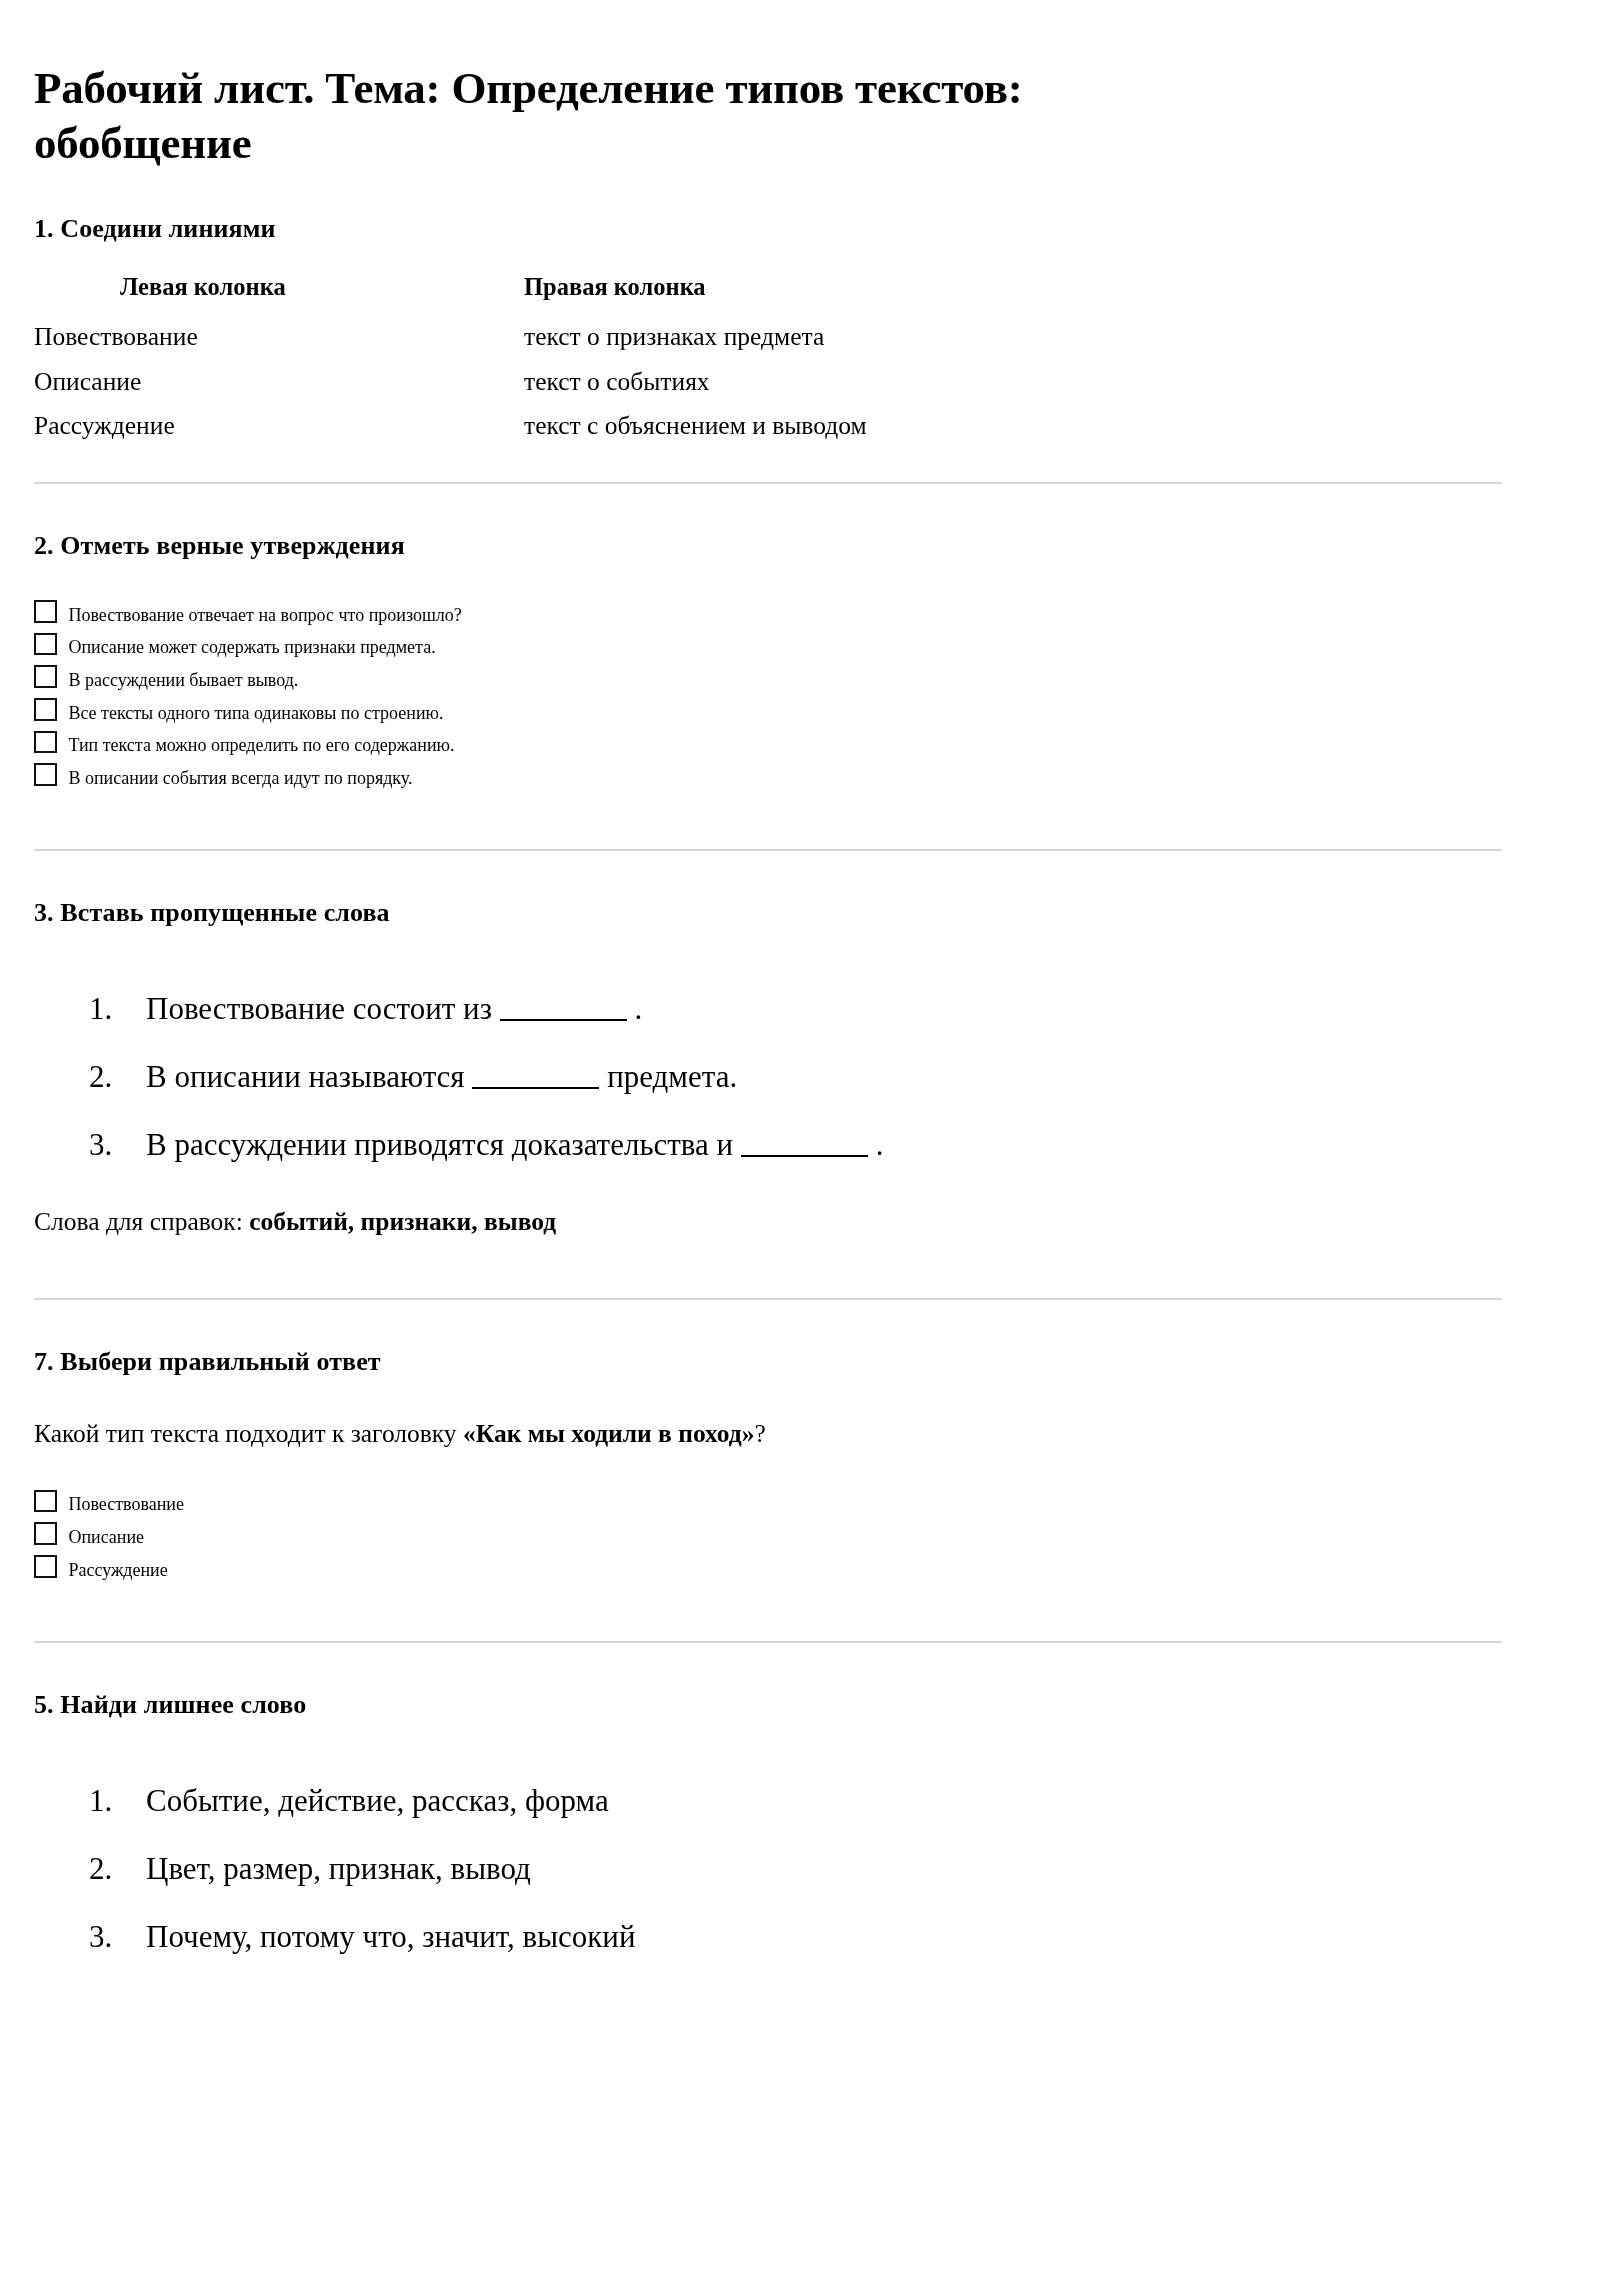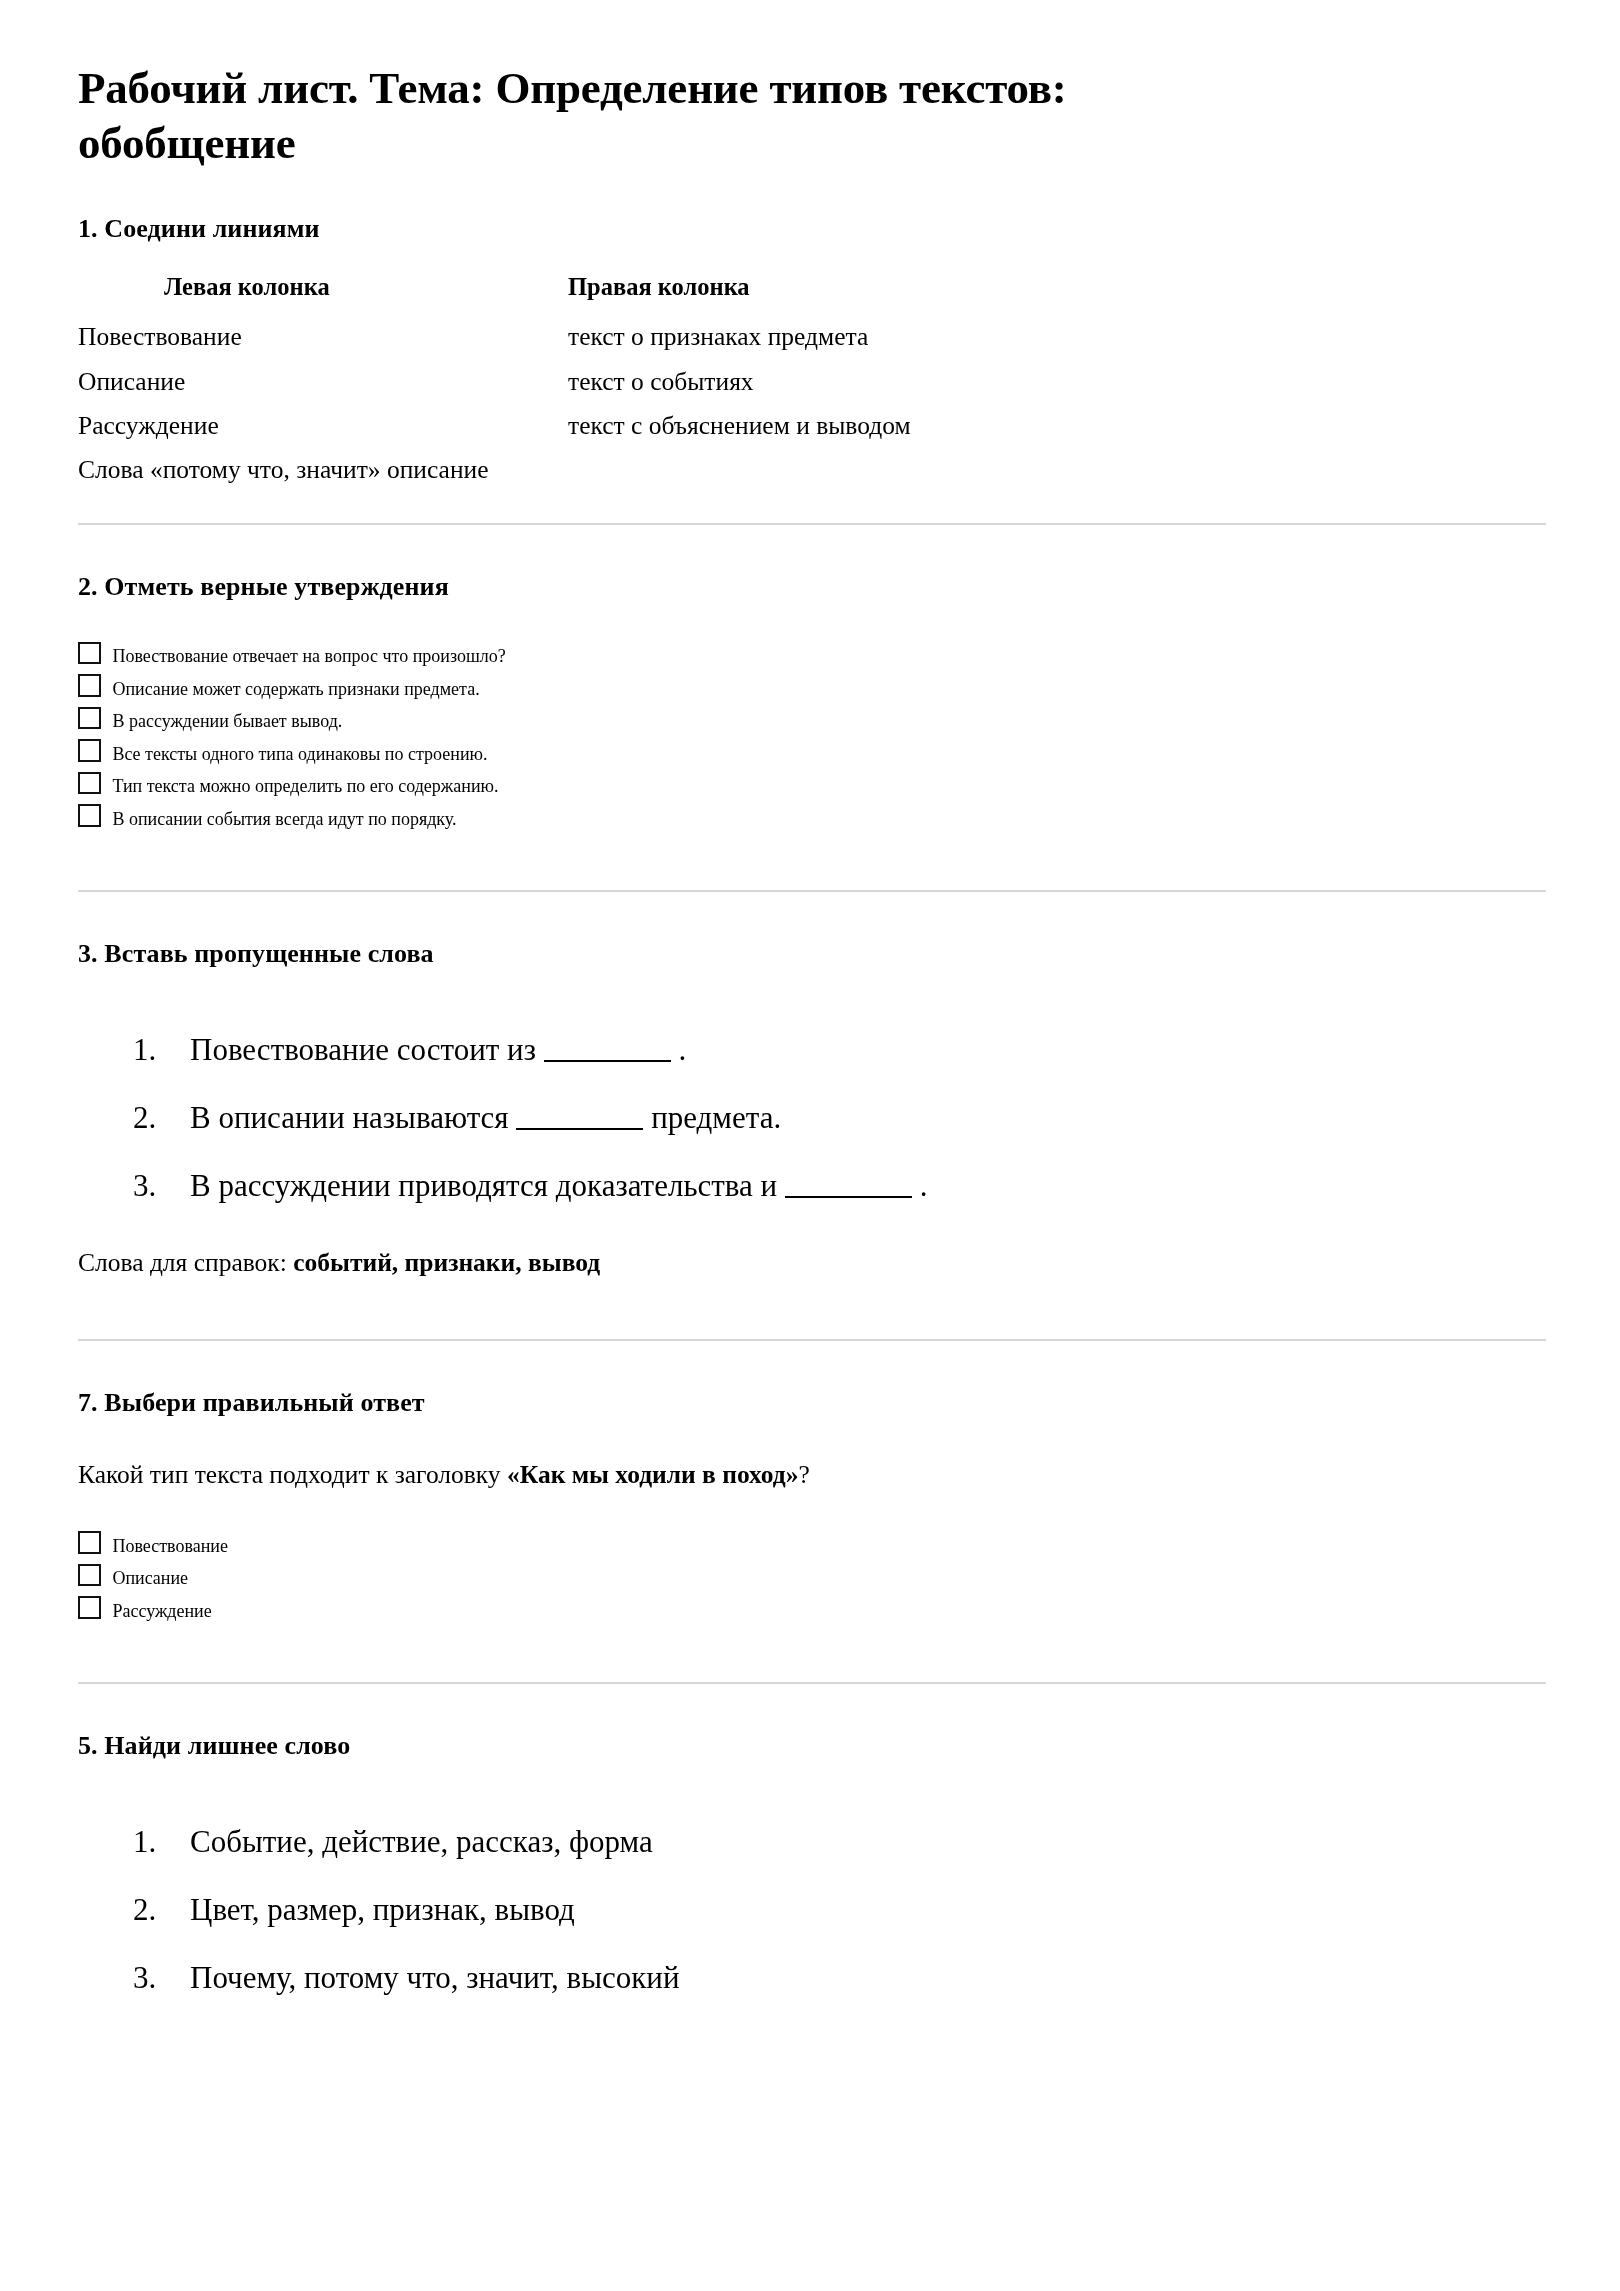--- a/index.html
+++ b/index.html
@@ -12,21 +12,21 @@
     width: 1620px;
     min-height: 2292px;
     font-family: "Liberation Serif", "DejaVu Serif", serif;
     color: #000000;
     -webkit-font-smoothing: antialiased;
   }
   .page {
     box-sizing: border-box;
     width: 1324px;
     min-height: 2292px;
-    padding: 61px 74px 39px 78px;
+    padding: 61px 74px 39px 34px;
   }
 
   
   .doc-title {
     font-size: 45px;
     font-weight: bold;
     line-height: 1.22;
     letter-spacing: -0.2px;
     margin: 0 0 43px 0;
     max-width: 1470px;
@@ -172,23 +172,20 @@
           <td class="col-right cell-right">текст о признаках предмета</td>
         </tr>
         <tr class="match-row">
           <td class="col-left cell-left">Описание</td>
           <td class="col-right cell-right">текст о событиях</td>
         </tr>
         <tr class="match-row">
           <td class="col-left cell-left">Рассуждение</td>
           <td class="col-right cell-right">текст с объяснением и выводом</td>
         </tr>
-        <tr>
-          <td class="match-span" colspan="2">Слова «потому что, значит» описание</td>
-        </tr>
       </tbody>
     </table>
 
     <div class="gap-md"></div>
     <hr class="divider">
   </div>
 
   <div class="section">
     <div class="gap-lg"></div>
     <div class="section-heading">2. Отметь верные утверждения</div>

